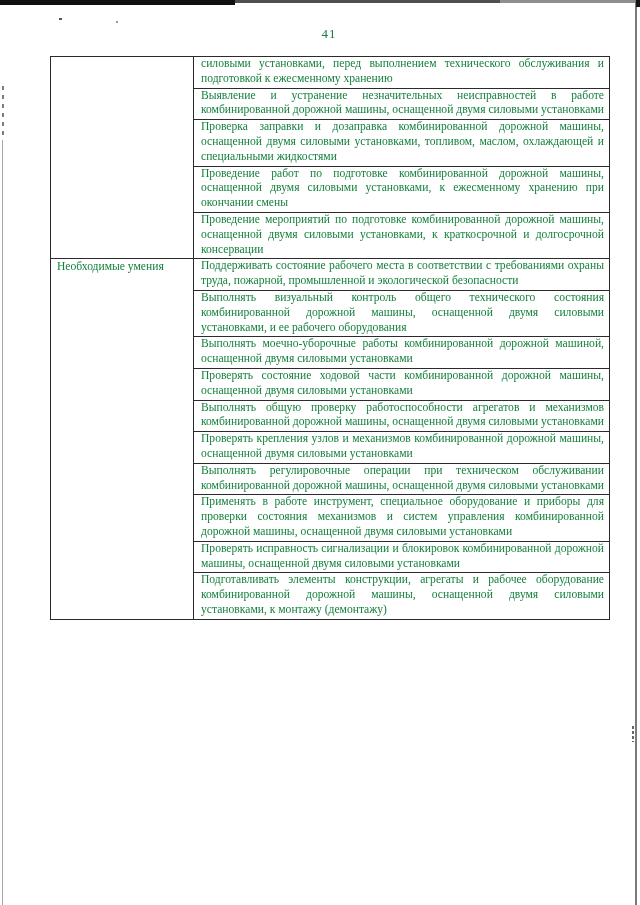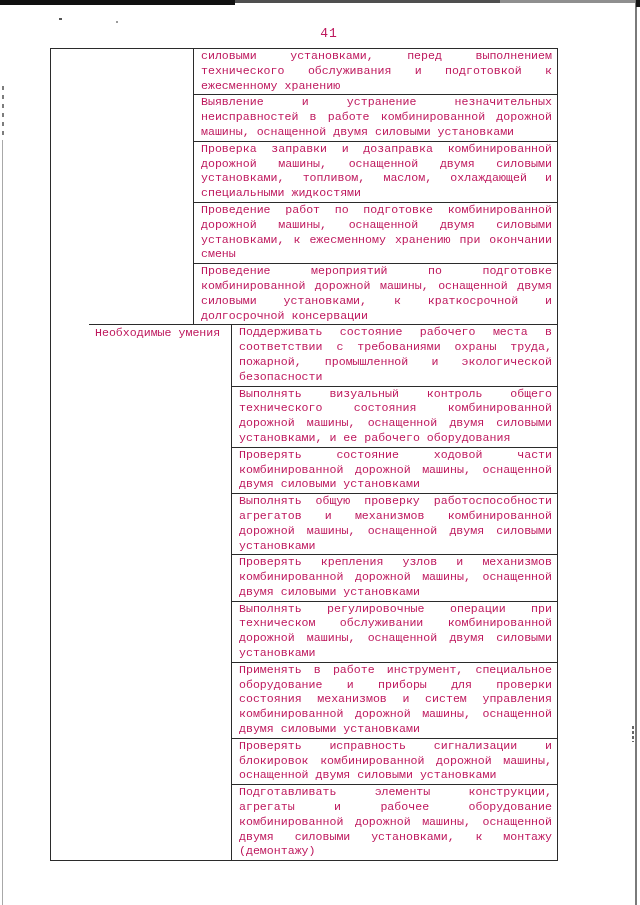--- a/index.html
+++ b/index.html
@@ -2,43 +2,43 @@
 <html><head>
 <meta charset="utf-8">
 <style>
   html, body { margin: 0; padding: 0; background: #fff; }
   .page {
     position: relative;
     width: 640px;
     height: 905px;
     background: #ffffff;
     overflow: hidden;
-    font-family: Liberation Mono, monospace;
-    color: #be185d;
+    font-family: Liberation Serif, serif;
+    color: #15803d;
   }
   .page-number {
     position: absolute;
     top: 26px;
     left: 299px;
     width: 60px;
     text-align: center;
     font-size: 13px;
     letter-spacing: 1px;
   }
   .doc-table {
     position: absolute;
     left: 50px;
-    top: 48px;
-    width: 508px;
+    top: 56px;
+    width: 560px;
     box-sizing: border-box;
     border: 1px solid #2b2b2b;
     background: #fff;
   }
   .section { display: flex; align-items: stretch; }
-  .section + .section { border-top: 1px solid #2b2b2b; margin-left: 38px; }
+  .section + .section { border-top: 1px solid #2b2b2b; }
   .label-cell {
     width: 133px;
     flex: 0 0 133px;
     box-sizing: content-box;
     border-right: 1px solid #2b2b2b;
     padding: 1px 3px 0 6px;
     font-size: 11.6px;
     line-height: 14.8px;
   }
   .rows { flex: 1 1 auto; min-width: 0; }
@@ -94,20 +94,21 @@
         <div class="cell">Проведение работ по подготовке комбинированной дорожной машины, оснащенной двумя силовыми установками, к ежесменному хранению при окончании смены</div>
         <div class="cell">Проведение мероприятий по подготовке комбинированной дорожной машины, оснащенной двумя силовыми установками, к краткосрочной и долгосрочной консервации</div>
       </div>
     </div>
 
     <div class="section">
       <div class="label-cell">Необходимые умения</div>
       <div class="rows">
         <div class="cell">Поддерживать состояние рабочего места в соответствии с требованиями охраны труда, пожарной, промышленной и экологической безопасности</div>
         <div class="cell">Выполнять визуальный контроль общего технического состояния комбинированной дорожной машины, оснащенной двумя силовыми установками, и ее рабочего оборудования</div>
+        <div class="cell">Выполнять моечно-уборочные работы комбинированной дорожной машиной, оснащенной двумя силовыми установками</div>
         <div class="cell">Проверять состояние ходовой части комбинированной дорожной машины, оснащенной двумя силовыми установками</div>
         <div class="cell">Выполнять общую проверку работоспособности агрегатов и механизмов комбинированной дорожной машины, оснащенной двумя силовыми установками</div>
         <div class="cell">Проверять крепления узлов и механизмов комбинированной дорожной машины, оснащенной двумя силовыми установками</div>
         <div class="cell">Выполнять регулировочные операции при техническом обслуживании комбинированной дорожной машины, оснащенной двумя силовыми установками</div>
         <div class="cell">Применять в работе инструмент, специальное оборудование и приборы для проверки состояния механизмов и систем управления комбинированной дорожной машины, оснащенной двумя силовыми установками</div>
         <div class="cell">Проверять исправность сигнализации и блокировок комбинированной дорожной машины, оснащенной двумя силовыми установками</div>
         <div class="cell">Подготавливать элементы конструкции, агрегаты и рабочее оборудование комбинированной дорожной машины, оснащенной двумя силовыми установками, к монтажу (демонтажу)</div>
       </div>
     </div>
 

